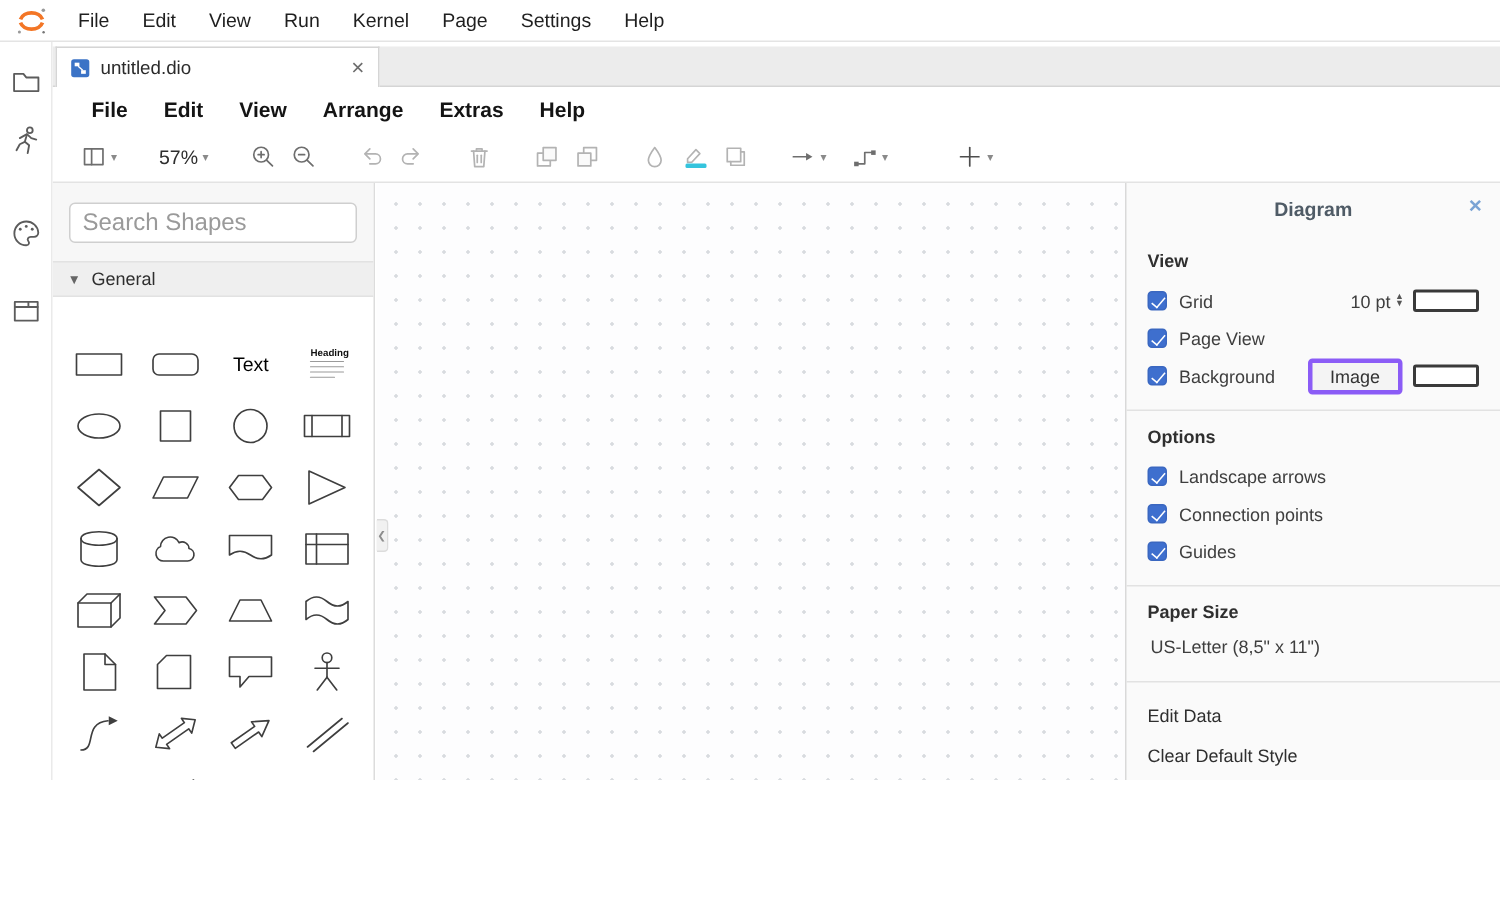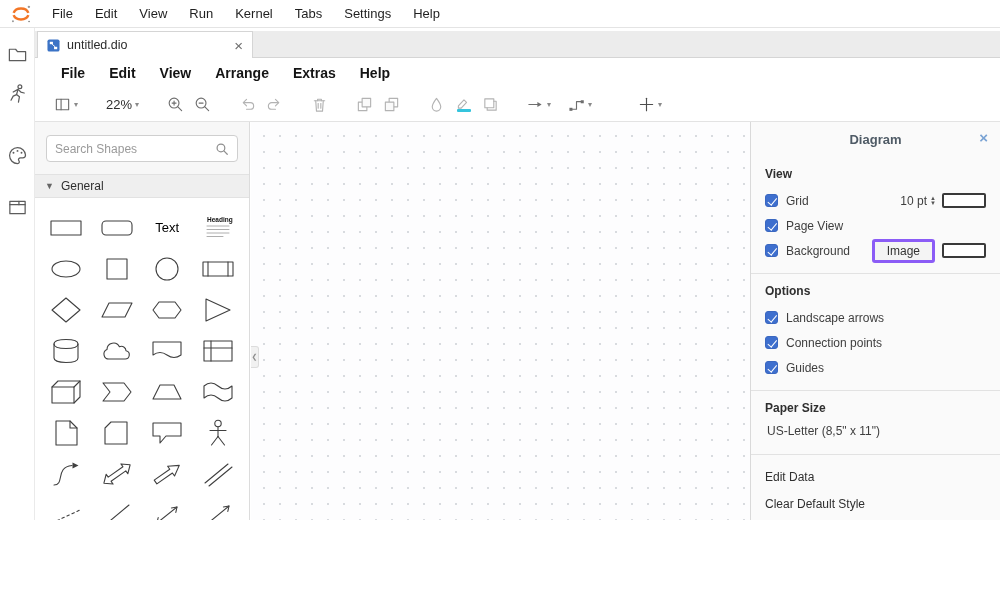--- a/index.html
+++ b/index.html
@@ -34,26 +34,26 @@
   .zoom-val{font-size:13px;color:#2e2e2e;}
   .gap{display:inline-block;width:18px;height:1px;}
   .gap-s{display:inline-block;width:7px;height:1px;}
   .pencil-wrap{display:flex;flex-direction:column;align-items:center;}
   .cbar{width:14px;height:3px;background:#35c4dd;margin-top:-1px;border-radius:1px;}
 
   
   .lpanel{position:absolute;left:35px;top:122px;width:215px;height:463px;background:#fff;border-right:1px solid #dcdcdc;z-index:2;overflow:hidden;}
   .search-area{background:#f7f7f7;padding:13px 11px 12px;}
   .search{display:flex;align-items:center;border:1px solid #cfcfcf;border-radius:4px;background:#fff;height:27px;padding:0 8px;}
-  .search input{border:none;outline:none;flex:1;font-size:12px;color:#333;font-family:inherit;background:transparent;}
+  .search input{border:none;outline:none;flex:1;font-size:16px;color:#333;font-family:inherit;background:transparent;}
   .search input::placeholder{color:#9a9a9a;}
   .smag{width:14px;height:14px;stroke:#8f8f8f;fill:none;stroke-width:1.4;stroke-linecap:round;}
   .sec-head{height:24px;background:#efefef;border-top:1px solid #e2e2e2;border-bottom:1px solid #e2e2e2;display:flex;align-items:center;padding:0 10px;font-size:12px;color:#2e2e2e;cursor:pointer;}
   .sec-caret{font-size:9px;color:#666;margin-right:7px;}
-  .shape-grid{display:grid;grid-template-columns:repeat(4,1fr);grid-auto-rows:41px;padding:9px 6px;}
+  .shape-grid{display:grid;grid-template-columns:repeat(4,1fr);grid-auto-rows:41px;padding:24px 6px;}
   .shape-cell{display:flex;align-items:center;justify-content:center;cursor:pointer;border-radius:3px;}
   .shp{width:34px;height:30px;stroke:#3f3f3f;stroke-width:1.1;fill:none;stroke-linejoin:round;stroke-linecap:round;}
   .shape-text{font-size:13px;color:#000;}
   .hl{stroke:#9a9a9a;stroke-width:0.8;}
 
   
   .canvas{position:absolute;left:251px;top:122px;width:749px;height:463px;background:#fdfdfe;background-image:radial-gradient(circle,#d8dbdf 1px,transparent 1.3px);background-size:16px 16px;background-position:5px 6px;z-index:1;}
   .bottom-strip{position:absolute;left:35px;top:585px;width:965px;height:15px;background:#fbfbfb;border-top:1px solid #e9e9e9;z-index:2;}
   .collapse-handle{position:absolute;left:251px;top:346px;width:8px;height:22px;background:#f1f1f1;border:1px solid #dcdcdc;border-left:none;border-radius:0 3px 3px 0;display:flex;align-items:center;justify-content:center;font-size:7px;color:#8d8d8d;cursor:pointer;z-index:3;}
   .cursor{position:absolute;left:307px;top:529px;z-index:9;pointer-events:none;}
@@ -96,21 +96,21 @@
       <circle cx="20.6" cy="4.2" r="1.3" fill="#9a9a9a"></circle>
       <circle cx="3.2" cy="20" r="1.1" fill="#9a9a9a"></circle>
       <circle cx="20.8" cy="20.2" r="0.9" fill="#767676"></circle>
     </svg>
     <nav class="jmenu">
       <span class="mi">File</span>
       <span class="mi">Edit</span>
       <span class="mi">View</span>
       <span class="mi">Run</span>
       <span class="mi">Kernel</span>
-      <span class="mi">Tabs</span>
+      <span class="mi">Page</span>
       <span class="mi">Settings</span>
       <span class="mi">Help</span>
     </nav>
   </div>
 
   <div class="rail">
     <span class="ric">
       <svg viewBox="0 0 22 22">
           <path d="M2.5,5.5 h6.5 l2,2.5 h8.5 v9.5 h-17 z"></path>
         </svg>
@@ -165,21 +165,21 @@
   <div class="dtoolbar">
     <span class="tbtn">
       <svg class="ti" viewBox="0 0 18 18">
           <rect x="2.5" y="3.5" width="13" height="11"></rect>
           <line x1="7.5" y1="3.5" x2="7.5" y2="14.5"></line>
         </svg>
       <span class="car">▾</span>
     </span>
     <i class="gap"></i>
     <span class="tbtn">
-      <span class="zoom-val">22%</span>
+      <span class="zoom-val">57%</span>
       <span class="car">▾</span>
     </span>
     <i class="gap"></i>
     <span class="tbtn">
       <svg class="ti" viewBox="0 0 18 18">
           <circle cx="7.5" cy="7.5" r="5.2"></circle>
           <line x1="11.5" y1="11.5" x2="15.5" y2="15.5"></line>
           <line x1="5.4" y1="7.5" x2="9.6" y2="7.5"></line>
           <line x1="7.5" y1="5.4" x2="7.5" y2="9.6"></line>
         </svg>

